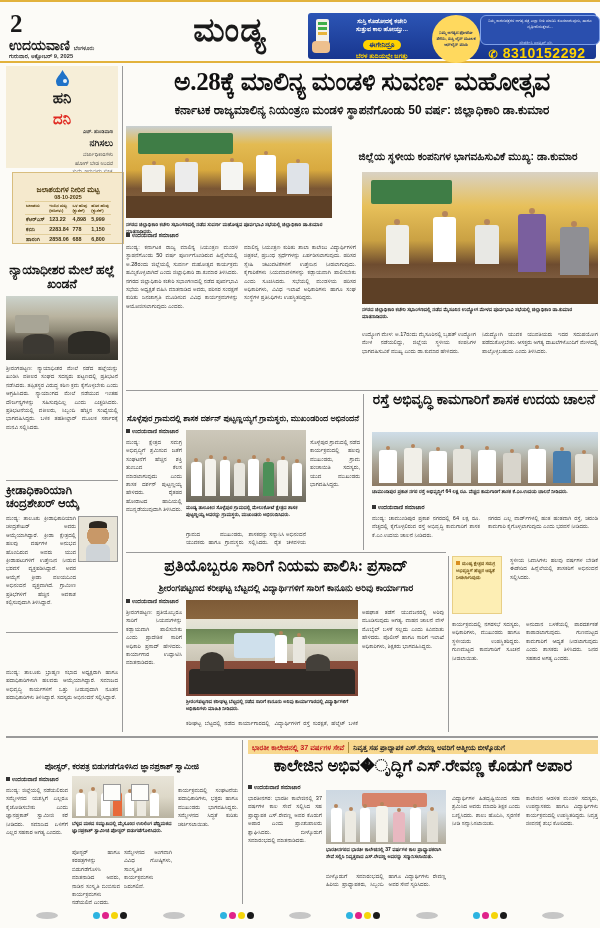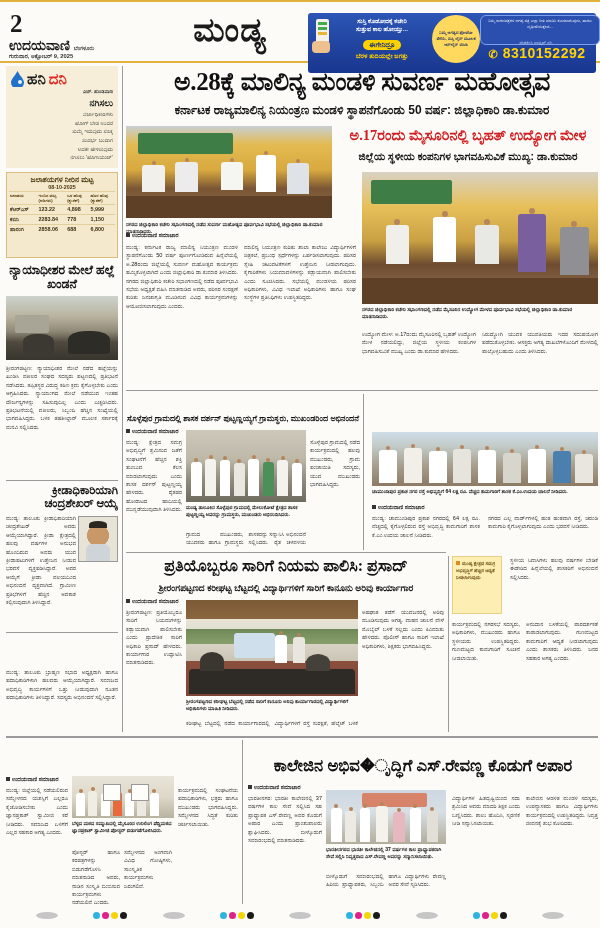--- a/index.html
+++ b/index.html
@@ -55,21 +55,21 @@
   <div class="abs goldrule" style="left:0;top:61px;width:600px;height:2px;"></div>
 
   <div class="abs serif" style="left:10px;top:10px;font-size:25px;font-weight:800;">2</div>
   <div class="abs" style="left:9px;top:37px;font-size:14px;font-weight:800;">
     <span>ಉದಯವಾಣಿ</span>
     <span style="font-size:5.5px;font-weight:700;color:#444;">ಬೆಂಗಳೂರು</span>
   </div>
   <div class="abs" style="left:9px;top:53px;font-size:5.8px;font-weight:700;color:#333;">ಗುರುವಾರ, ಅಕ್ಟೋಬರ್ 9, 2025</div>
   <div class="abs serif" style="left:130px;top:12px;width:200px;text-align:center;font-size:33px;font-weight:800;letter-spacing:1px;">ಮಂಡ್ಯ</div>
 
-  <div class="abs ad" style="left:308px;top:13px;width:288px;height:60px;">
+  <div class="abs ad" style="left:308px;top:13px;width:288px;height:46px;">
     <div class="abs" style="left:4px;top:6px;width:20px;height:34px;">
       <div class="abs" style="left:4px;top:0;width:13px;height:24px;background:#f3f1ea;border-radius:2px;"></div>
       <div class="abs" style="left:6px;top:3px;width:9px;height:3px;background:#3fae4a;"></div>
       <div class="abs" style="left:6px;top:8px;width:9px;height:3px;background:#3fae4a;"></div>
       <div class="abs" style="left:6px;top:13px;width:9px;height:3px;background:#e8b53a;"></div>
       <div class="abs" style="left:0px;top:22px;width:18px;height:12px;background:#eec08e;border-radius:4px;"></div>
     </div>
     <div class="abs" style="left:28px;top:4px;width:92px;text-align:center;">
       <div style="color:#fff;font-size:6.2px;font-weight:700;">ಸುಸ್ತಿ ಕೊಡೋದಕ್ಕೆ ಕಚೇರಿ</div>
       <div style="color:#fff;font-size:6.2px;font-weight:700;">ಸುತ್ತುವ ಕಾಲ ಹೋಯ್ತು...</div>
@@ -81,41 +81,41 @@
       <span>ನಿಮ್ಮ ಕಾಗದಪತ್ರಗಳ ಅಗತ್ಯ ಪತ್ರ ಎಲ್ಲಾ ರೀತಿ ಮಾಡಿಸಿ ಕೊಡಲಾಗುವುದು, ಹಾಗೂ ದೃಢೀಕರಿಸುತ್ತೇವೆ...</span>
     </div>
     <div class="abs" style="left:176px;top:27px;width:104px;color:#cfe0ff;font-size:4.4px;text-align:center;">ಸಂಪರ್ಕಿಸಿ ವಾಟ್ಸಪ್ ನಂ.</div>
     <div class="abs" style="left:172px;top:31px;width:114px;text-align:center;">
       <span class="adphone" style="font-size:11px;">✆</span>
       <span class="adphone">8310152292</span>
     </div>
   </div>
 
   <div class="abs hanibox" style="left:6px;top:66px;width:112px;height:102px;padding:4px 5px;box-sizing:border-box;">
-    <div style="display:flex;align-items:center;gap:3px;">
+    <div style="display:flex;align-items:center;gap:3px;flex-direction:column;">
       <svg width="13" height="16" viewBox="0 0 13 16">
         <path d="M6.5 0 C9 5 13 8 13 11.5 A6.5 6.5 0 0 1 0 11.5 C0 8 4 5 6.5 0Z" fill="#1f72c8"></path>
         <circle cx="9" cy="11" r="2" fill="#e8f2fb"></circle>
       </svg>
       <span style="font-size:15px;font-weight:800;">ಹನಿ</span>
       <span style="font-size:15px;font-weight:800;color:#e02a22;">ದನಿ</span>
     </div>
     <div style="font-size:5px;font-weight:700;text-align:right;color:#333;">ಎಚ್. ಹುಂಡಿವಾಣ</div>
     <div style="font-size:9px;font-weight:800;text-align:right;margin-top:3px;">ನಗಿಸಲು</div>
     <div style="text-align:right;font-size:5.4px;line-height:1.6;color:#333;margin-top:1px;">
       <div>ವರ್ಜಾಧಿಕಾರಿಗಳು</div>
       <div>ಹೋಗ್ ಬೇಡ ಅಂದರೆ</div>
       <div>ಸುಮ್ನೆ ಇರುವುದು ಸೊಕ್ಕ</div>
       <div>ಸಂದರ್ಭ ಬಂದಾಗ</div>
       <div>ಅದಕೇ ಹೇಳಿಸುವುದು</div>
       <div>ನಗಿಸಲು 'ಹೊಗಾಯುಜ್'</div>
     </div>
   </div>
 
-  <div class="abs tablebox" style="left:6px;top:172px;width:112px;height:86px;box-sizing:border-box;padding:2px;">
+  <div class="abs tablebox" style="left:12px;top:172px;width:112px;height:72px;box-sizing:border-box;padding:12px;">
     <div style="font-size:7.4px;font-weight:800;text-align:center;color:#4a370d;">ಜಲಾಶಯಗಳ ನೀರಿನ ಮಟ್ಟ</div>
     <div style="font-size:5.4px;font-weight:700;text-align:center;color:#4a370d;">08-10-2025</div>
     <div class="wt" style="margin-top:1px;">
       <div class="h">ಜಲಾಶಯ</div>
       <div class="h">ಇಂದಿನ ಮಟ್ಟ (ಅಡಿಗಳು)</div>
       <div class="h">ಒಳ ಹರಿವು (ಕ್ಯುಸೆಕ್)</div>
       <div class="h">ಹೊರ ಹರಿವು (ಕ್ಯುಸೆಕ್)</div>
       <div class="c">ಕೆಆರ್‌ಎಸ್</div>
       <div class="c">123.22</div>
       <div class="c">4,898</div>
@@ -135,21 +135,21 @@
   <div class="ph" style="left:6px;top:296px;width:112px;height:64px;
        background:linear-gradient(180deg,#ccd3cc 0%,#b9b39f 32%,#8f8a77 55%,#50493f 72%,#37352d 100%);">
     <div class="blob" style="left:8%;top:30%;width:30%;height:28%;background:#a8a596;border-radius:2px;"></div>
     <div class="blob" style="left:55%;top:55%;width:38%;height:35%;background:#2e2c26;border-radius:40% 40% 10% 10%;"></div>
     <div class="blob" style="left:15%;top:60%;width:28%;height:30%;background:#3c3933;border-radius:40% 40% 10% 10%;"></div>
   </div>
   <div class="abs body" style="left:6px;top:364px;width:112px;height:112px;">ಶ್ರೀರಂಗಪಟ್ಟಣ: ನ್ಯಾಯಾಧೀಶರ ಮೇಲೆ ನಡೆದ ಹಲ್ಲೆಯನ್ನು ಖಂಡಿಸಿ ವಕೀಲರ ಸಂಘದ ಸದಸ್ಯರು ಪಟ್ಟಣದಲ್ಲಿ ಪ್ರತಿಭಟನೆ ನಡೆಸಿದರು. ತಪ್ಪಿತಸ್ಥರ ವಿರುದ್ಧ ಕಠಿಣ ಕ್ರಮ ಕೈಗೊಳ್ಳಬೇಕು ಎಂದು ಆಗ್ರಹಿಸಿದರು. ನ್ಯಾಯಾಂಗದ ಮೇಲೆ ನಡೆಯುವ ಇಂತಹ ದೌರ್ಜನ್ಯಗಳನ್ನು ಸಹಿಸುವುದಿಲ್ಲ ಎಂದು ಎಚ್ಚರಿಸಿದರು. ಪ್ರತಿಭಟನೆಯಲ್ಲಿ ವಕೀಲರು, ಸಿಬ್ಬಂದಿ ಹೆಚ್ಚಿನ ಸಂಖ್ಯೆಯಲ್ಲಿ ಭಾಗವಹಿಸಿದ್ದರು. ಬಳಿಕ ತಹಶೀಲ್ದಾರ್ ಮೂಲಕ ಸರ್ಕಾರಕ್ಕೆ ಮನವಿ ಸಲ್ಲಿಸಿದರು.</div>
 
   <div class="abs rule" style="left:6px;top:480px;width:112px;height:1px;"></div>
 
-  <div class="abs hl" style="left:6px;top:484px;width:112px;font-size:11.5px;text-align:right;">ಕ್ರೀಡಾಧಿಕಾರಿಯಾಗಿ ಚಂದ್ರಶೇಖರ್ ಆಯ್ಕೆ</div>
+  <div class="abs hl" style="left:6px;top:484px;width:112px;font-size:11.5px;text-align:left;">ಕ್ರೀಡಾಧಿಕಾರಿಯಾಗಿ ಚಂದ್ರಶೇಖರ್ ಆಯ್ಕೆ</div>
   <div class="abs" style="left:6px;top:514px;width:112px;height:114px;">
     <div class="ph" style="right:0;top:2px;width:38px;height:44px;position:absolute;
          background:radial-gradient(circle at 50% 42%,#c89868 0 34%,#e7e3d7 35% 100%);border:1px solid #999;">
       <div class="blob" style="left:26%;top:10%;width:48%;height:16%;background:#2c2620;border-radius:50% 50% 0 0;"></div>
       <div class="blob" style="left:18%;top:62%;width:64%;height:38%;background:#cfd4d8;border-radius:6px 6px 0 0;"></div>
     </div>
     <div class="body" style="width:70px;height:114px;">ಮಂಡ್ಯ: ತಾಲೂಕು ಕ್ರೀಡಾಧಿಕಾರಿಯಾಗಿ ಚಂದ್ರಶೇಖರ್ ಅವರು ಆಯ್ಕೆಯಾಗಿದ್ದಾರೆ. ಕ್ರೀಡಾ ಕ್ಷೇತ್ರದಲ್ಲಿ ಹಲವು ವರ್ಷಗಳ ಅನುಭವ ಹೊಂದಿರುವ ಅವರು ಯುವ ಕ್ರೀಡಾಪಟುಗಳಿಗೆ ಉತ್ತೇಜನ ನೀಡುವ ಭರವಸೆ ವ್ಯಕ್ತಪಡಿಸಿದ್ದಾರೆ. ಅವರ ಆಯ್ಕೆಗೆ ಕ್ರೀಡಾ ವಲಯದಿಂದ ಅಭಿನಂದನೆ ವ್ಯಕ್ತವಾಗಿದೆ. ಗ್ರಾಮೀಣ ಪ್ರತಿಭೆಗಳಿಗೆ ಹೆಚ್ಚಿನ ಅವಕಾಶ ಕಲ್ಪಿಸುವುದಾಗಿ ತಿಳಿಸಿದ್ದಾರೆ.</div>
   </div>
 
   <div class="abs rule" style="left:6px;top:632px;width:112px;height:1px;"></div>
@@ -164,21 +164,20 @@
     <div class="blob" style="left:6%;top:8%;width:46%;height:22%;background:#3f7d46;border-radius:2px;"></div>
     <i class="pp pps" style="left:8%;bottom:28%;width:11%;height:30%;background:#f2f0ea;"></i>
     <i class="pp pps" style="left:24%;bottom:28%;width:11%;height:33%;background:#ececec;"></i>
     <i class="pp pps" style="left:46%;bottom:30%;width:11%;height:31%;background:#f5f5f2;"></i>
     <i class="pp pps" style="left:63%;bottom:28%;width:10%;height:40%;background:#ffffff;"></i>
     <i class="pp pps" style="left:78%;bottom:26%;width:11%;height:34%;background:#dfe3e8;"></i>
     <div class="blob" style="left:0;bottom:0;width:100%;height:24%;background:#5d4026;"></div>
   </div>
   <div class="abs cap" style="left:126px;top:221px;width:206px;height:18px;">ನಗರದ ಜಿಲ್ಲಾಧಿಕಾರಿ ಕಚೇರಿ ಸಭಾಂಗಣದಲ್ಲಿ ನಡೆದ ಸುವರ್ಣ ಮಹೋತ್ಸವ ಪೂರ್ವಭಾವಿ ಸಭೆಯಲ್ಲಿ ಜಿಲ್ಲಾಧಿಕಾರಿ ಡಾ.ಕುಮಾರ ಮಾತನಾಡಿದರು.</div>
 
-  <div class="abs hl" style="left:338px;top:127px;width:260px;font-size:14.5px;color:#d21d20;text-align:center;">ಅ.17ರಂದು ಮೈಸೂರಿನಲ್ಲಿ ಬೃಹತ್ ಉದ್ಯೋಗ ಮೇಳ</div>
   <div class="abs sub" style="left:338px;top:150px;width:260px;font-size:10.5px;text-align:center;">ಜಿಲ್ಲೆಯ ಸ್ಥಳೀಯ ಕಂಪನಿಗಳ ಭಾಗವಹಿಸುವಿಕೆ ಮುಖ್ಯ: ಡಾ.ಕುಮಾರ</div>
 
   <div class="ph" style="left:362px;top:172px;width:236px;height:132px;
        background:linear-gradient(180deg,#d9d2c4 0%,#e7c05a 26%,#caa143 52%,#6e4c2f 70%,#96765a 100%);">
     <div class="blob" style="left:4%;top:6%;width:34%;height:18%;background:#3f7d46;border-radius:2px;"></div>
     <i class="pp" style="left:10%;bottom:30%;width:10%;height:30%;background:#f0efe9;"></i>
     <i class="pp" style="left:30%;bottom:32%;width:10%;height:34%;background:#ffffff;"></i>
     <i class="pp" style="left:48%;bottom:30%;width:10%;height:30%;background:#e8e8e4;"></i>
     <i class="pp" style="left:66%;bottom:24%;width:12%;height:44%;background:#7a5f9e;"></i>
     <i class="pp" style="left:84%;bottom:22%;width:12%;height:36%;background:#8f8f94;"></i>
@@ -211,20 +210,21 @@
     <i class="pp pps" style="left:64%;bottom:8%;width:9%;height:48%;background:#4d8f58;"></i>
     <i class="pp pps" style="left:76%;bottom:8%;width:9%;height:50%;background:#f4f2ec;"></i>
     <i class="pp pps" style="left:88%;bottom:8%;width:9%;height:46%;background:#fff;"></i>
   </div>
   <div class="abs cap" style="left:186px;top:504px;width:120px;height:24px;">ಮಂಡ್ಯ ತಾಲೂಕಿನ ಸೊಳ್ಳೆಪುರ ಗ್ರಾಮದಲ್ಲಿ ಮೇಲುಕೋಟೆ ಕ್ಷೇತ್ರದ ಶಾಸಕ ಪುಟ್ಟಣ್ಣಯ್ಯ ಅವರನ್ನು ಗ್ರಾಮಸ್ಥರು, ಮುಖಂಡರು ಅಭಿನಂದಿಸಿದರು.</div>
   <div class="abs body" style="left:186px;top:530px;width:120px;height:20px;column-count:2;column-gap:5px;">ಗ್ರಾಮದ ಮುಖಂಡರು, ಯುವಕರು ಹಾಗೂ ಗ್ರಾಮಸ್ಥರು ಶಾಸಕರನ್ನು ಸನ್ಮಾನಿಸಿ ಅಭಿನಂದನೆ ಸಲ್ಲಿಸಿದರು. ರೈತ ಚಳವಳಿಯ ನೆಲೆಯಲ್ಲಿ ಸಂಘಟನೆ ಬಲಪಡಿಸುವ ಭರವಸೆ ನೀಡಿದರು.</div>
   <div class="abs body" style="left:310px;top:438px;width:50px;height:112px;">ಸೊಳ್ಳೆಪುರ ಗ್ರಾಮದಲ್ಲಿ ನಡೆದ ಕಾರ್ಯಕ್ರಮದಲ್ಲಿ ಹಲವು ಮುಖಂಡರು, ಗ್ರಾಮ ಪಂಚಾಯಿತಿ ಸದಸ್ಯರು, ಯುವ ಮುಖಂಡರು ಭಾಗವಹಿಸಿದ್ದರು.</div>
 
   <div class="abs rule" style="left:363px;top:394px;width:1px;height:156px;"></div>
 
+  <div class="abs hl" style="left:370px;top:392px;width:228px;font-size:14px;text-align:center;">ರಸ್ತೆ ಅಭಿವೃದ್ಧಿ ಕಾಮಗಾರಿಗೆ ಶಾಸಕ ಉದಯ ಚಾಲನೆ</div>
   <div class="ph" style="left:372px;top:432px;width:226px;height:54px;
        background:linear-gradient(180deg,#cfdde8 0%,#c2cbc8 26%,#a9a191 60%,#8c7a64 100%);">
     <i class="pp pps" style="left:3%;bottom:6%;width:8%;height:60%;background:#fff;"></i>
     <i class="pp pps" style="left:14%;bottom:6%;width:8%;height:64%;background:#f1efe8;"></i>
     <i class="pp pps" style="left:25%;bottom:6%;width:8%;height:58%;background:#fff;"></i>
     <i class="pp pps" style="left:36%;bottom:6%;width:8%;height:62%;background:#e6e4dc;"></i>
     <i class="pp pps" style="left:47%;bottom:6%;width:8%;height:60%;background:#fff;"></i>
     <i class="pp pps" style="left:58%;bottom:6%;width:8%;height:56%;background:#d8d5cc;"></i>
     <i class="pp pps" style="left:69%;bottom:6%;width:8%;height:62%;background:#fff;"></i>
     <i class="pp pps" style="left:80%;bottom:6%;width:8%;height:58%;background:#4a7fae;"></i>
@@ -263,20 +263,21 @@
     <div class="blob" style="left:70%;bottom:26%;width:14%;height:18%;background:#44403a;border-radius:50% 50% 0 0;"></div>
   </div>
   <div class="abs cap" style="left:186px;top:698px;width:172px;height:20px;">ಶ್ರೀರಂಗಪಟ್ಟಣದ ಕರೀಘಟ್ಟ ಬೆಟ್ಟದಲ್ಲಿ ನಡೆದ ಸಾರಿಗೆ ಕಾನೂನು ಅರಿವು ಕಾರ್ಯಾಗಾರದಲ್ಲಿ ವಿದ್ಯಾರ್ಥಿಗಳಿಗೆ ಅಧಿಕಾರಿಗಳು ಮಾಹಿತಿ ನೀಡಿದರು.</div>
   <div class="abs body" style="left:186px;top:719px;width:172px;height:13px;column-count:2;column-gap:5px;">ಕರೀಘಟ್ಟ ಬೆಟ್ಟದಲ್ಲಿ ನಡೆದ ಕಾರ್ಯಾಗಾರದಲ್ಲಿ ವಿದ್ಯಾರ್ಥಿಗಳಿಗೆ ರಸ್ತೆ ಸುರಕ್ಷತೆ, ಹೆಲ್ಮೆಟ್ ಬಳಕೆ ಮಹತ್ವದ ಬಗ್ಗೆ ಮಾಹಿತಿ ನೀಡಲಾಯಿತು.</div>
   <div class="abs body" style="left:362px;top:608px;width:82px;height:124px;">ಅಪಘಾತ ತಡೆಗೆ ಯುವಜನರಲ್ಲಿ ಅರಿವು ಮೂಡಿಸುವುದು ಅಗತ್ಯ. ವಾಹನ ಚಾಲನೆ ವೇಳೆ ಮೊಬೈಲ್ ಬಳಕೆ ಸಲ್ಲದು ಎಂದು ಕಿವಿಮಾತು ಹೇಳಿದರು. ಪೊಲೀಸ್ ಹಾಗೂ ಸಾರಿಗೆ ಇಲಾಖೆ ಅಧಿಕಾರಿಗಳು, ಶಿಕ್ಷಕರು ಭಾಗವಹಿಸಿದ್ದರು.</div>
 
   <div class="abs rule" style="left:6px;top:736px;width:592px;height:1.5px;"></div>
   <div class="abs rule" style="left:242px;top:740px;width:1px;height:164px;"></div>
   <div class="abs rule" style="left:122px;top:66px;width:1px;height:666px;"></div>
 
+  <div class="abs sub" style="left:6px;top:762px;width:232px;font-size:8px;text-align:center;">ಪೋಸ್ಟರ್, ಕರಪತ್ರ ಬಿಡುಗಡೆಗೊಳಿಸಿದ ಜ್ಞಾನಪ್ರಕಾಶ್ ಸ್ವಾಮೀಜಿ</div>
   <div class="abs byline" style="left:6px;top:776px;">
     <span class="sq"></span><span>ಉದಯವಾಣಿ ಸಮಾಚಾರ</span>
   </div>
   <div class="abs body" style="left:6px;top:786px;width:62px;height:118px;">ಮಂಡ್ಯ: ಜಿಲ್ಲೆಯಲ್ಲಿ ನಡೆಯಲಿರುವ ಸಮ್ಮೇಳನದ ಯಶಸ್ಸಿಗೆ ಎಲ್ಲರೂ ಕೈಜೋಡಿಸಬೇಕು ಎಂದು ಜ್ಞಾನಪ್ರಕಾಶ್ ಸ್ವಾಮೀಜಿ ಕರೆ ನೀಡಿದರು. ಸಮಾಜದ ಏಳಿಗೆಗೆ ಎಲ್ಲರ ಸಹಕಾರ ಅಗತ್ಯ ಎಂದರು.</div>
   <div class="ph" style="left:72px;top:776px;width:102px;height:42px;
        background:linear-gradient(180deg,#e8e4d8 0%,#ddd8c8 50%,#b8b2a0 100%);">
     <i class="pp pps" style="left:4%;bottom:4%;width:9%;height:56%;background:#fff;"></i>
     <i class="pp pps" style="left:16%;bottom:4%;width:9%;height:60%;background:#f0ede4;"></i>
     <i class="pp pps" style="left:28%;bottom:4%;width:9%;height:56%;background:#fff;"></i>
     <i class="pp pps" style="left:40%;bottom:4%;width:9%;height:58%;background:#e86a3a;"></i>
@@ -284,20 +285,24 @@
     <i class="pp pps" style="left:64%;bottom:4%;width:9%;height:60%;background:#ece9e0;"></i>
     <i class="pp pps" style="left:76%;bottom:4%;width:9%;height:56%;background:#fff;"></i>
     <div class="blob" style="left:30%;top:18%;width:16%;height:36%;background:#fdfdfa;border:.5px solid #999;"></div>
     <div class="blob" style="left:58%;top:18%;width:16%;height:36%;background:#fdfdfa;border:.5px solid #999;"></div>
   </div>
   <div class="abs cap" style="left:72px;top:820px;width:102px;height:26px;">ಬೆಳ್ಳದ ಮಠದ ಸಮ್ಮುಖದಲ್ಲಿ ಮೈಸೂರಿನ ಉರಿಲಿಂಗ ಪೆದ್ದಿಮಠದ ಜ್ಞಾನಪ್ರಕಾಶ್ ಸ್ವಾಮೀಜಿ ಪೋಸ್ಟರ್ ಬಿಡುಗಡೆಗೊಳಿಸಿದರು.</div>
   <div class="abs body" style="left:72px;top:848px;width:48px;height:56px;">ಪೋಸ್ಟರ್ ಹಾಗೂ ಕರಪತ್ರಗಳನ್ನು ಬಿಡುಗಡೆಗೊಳಿಸಿ ಮಾತನಾಡಿದ ಅವರು, ನಾಡಿನ ಸಂಸ್ಕೃತಿ ಬಿಂಬಿಸುವ ಕಾರ್ಯಕ್ರಮಗಳು ನಡೆಯಲಿವೆ ಎಂದರು.</div>
   <div class="abs body" style="left:124px;top:848px;width:48px;height:56px;">ಸಮ್ಮೇಳನದ ಅಂಗವಾಗಿ ವಿವಿಧ ಗೋಷ್ಠಿಗಳು, ಸಾಂಸ್ಕೃತಿಕ ಕಾರ್ಯಕ್ರಮಗಳು ಜರುಗಲಿವೆ.</div>
   <div class="abs body" style="left:178px;top:786px;width:60px;height:118px;">ಕಾರ್ಯಕ್ರಮದಲ್ಲಿ ಸಂಘಟನೆಯ ಪದಾಧಿಕಾರಿಗಳು, ಭಕ್ತರು ಹಾಗೂ ಮುಖಂಡರು ಭಾಗವಹಿಸಿದ್ದರು. ಸಮ್ಮೇಳನದ ಸಿದ್ಧತೆ ಕುರಿತು ಚರ್ಚಿಸಲಾಯಿತು.</div>
 
+  <div class="abs kicker" style="left:248px;top:740px;width:350px;height:14px;">
+    <span class="kl">ಭಾರತೀ ಕಾಲೇಜಿನಲ್ಲಿ 37 ವರ್ಷಗಳ ಸೇವೆ</span>
+    <span class="kr">ನಿವೃತ್ತ ಸಹ ಪ್ರಾಧ್ಯಾಪಕ ಎಸ್.ರೇವಣ್ಣ ಅವರಿಗೆ ಆತ್ಮೀಯ ಬೀಳ್ಕೊಡುಗೆ</span>
+  </div>
   <div class="abs hl" style="left:248px;top:757px;width:350px;font-size:16.5px;text-align:center;">ಕಾಲೇಜಿನ ಅಭಿವ�ೃದ್ಧಿಗೆ ಎಸ್.ರೇವಣ್ಣ ಕೊಡುಗೆ ಅಪಾರ</div>
   <div class="abs byline" style="left:248px;top:784px;">
     <span class="sq"></span><span>ಉದಯವಾಣಿ ಸಮಾಚಾರ</span>
   </div>
   <div class="abs body" style="left:248px;top:794px;width:74px;height:110px;">ಭಾರತೀನಗರ: ಭಾರತೀ ಕಾಲೇಜಿನಲ್ಲಿ 37 ವರ್ಷಗಳ ಕಾಲ ಸೇವೆ ಸಲ್ಲಿಸಿದ ಸಹ ಪ್ರಾಧ್ಯಾಪಕ ಎಸ್.ರೇವಣ್ಣ ಅವರ ಕೊಡುಗೆ ಅಪಾರ ಎಂದು ಪ್ರಾಂಶುಪಾಲರು ಶ್ಲಾಘಿಸಿದರು. ಬೀಳ್ಕೊಡುಗೆ ಸಮಾರಂಭದಲ್ಲಿ ಮಾತನಾಡಿದರು.</div>
   <div class="ph" style="left:326px;top:790px;width:120px;height:54px;
        background:linear-gradient(180deg,#cdd8e2 0%,#d8dfe4 40%,#b2ac9c 100%);">
     <div class="blob" style="left:30%;top:6%;width:54%;height:26%;background:#d7836a;border-radius:2px;"></div>
     <i class="pp pps" style="left:4%;bottom:4%;width:9%;height:62%;background:#fff;"></i>
     <i class="pp pps" style="left:16%;bottom:4%;width:9%;height:58%;background:#eceae2;"></i>

